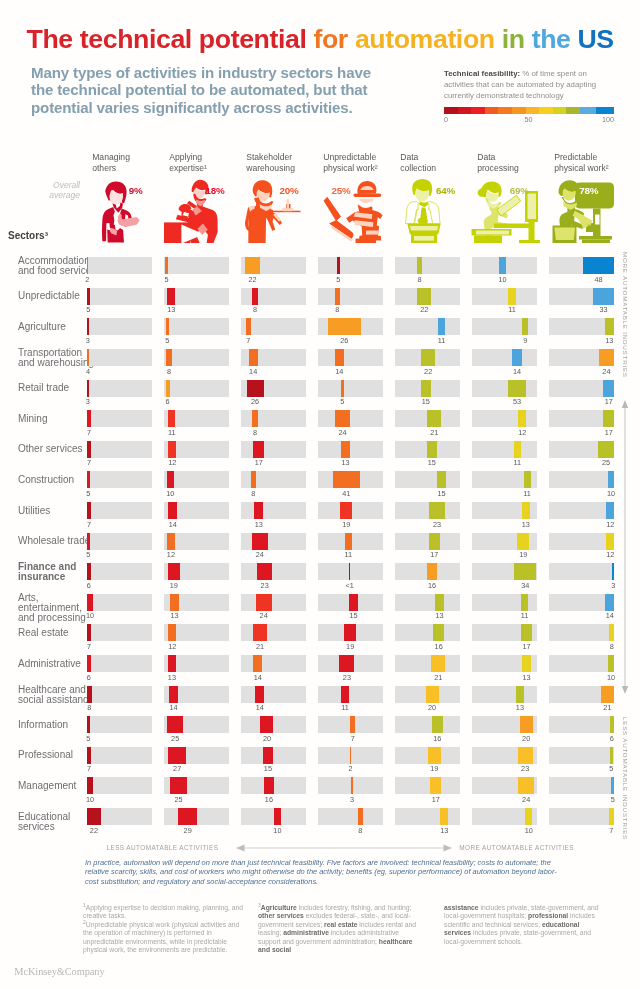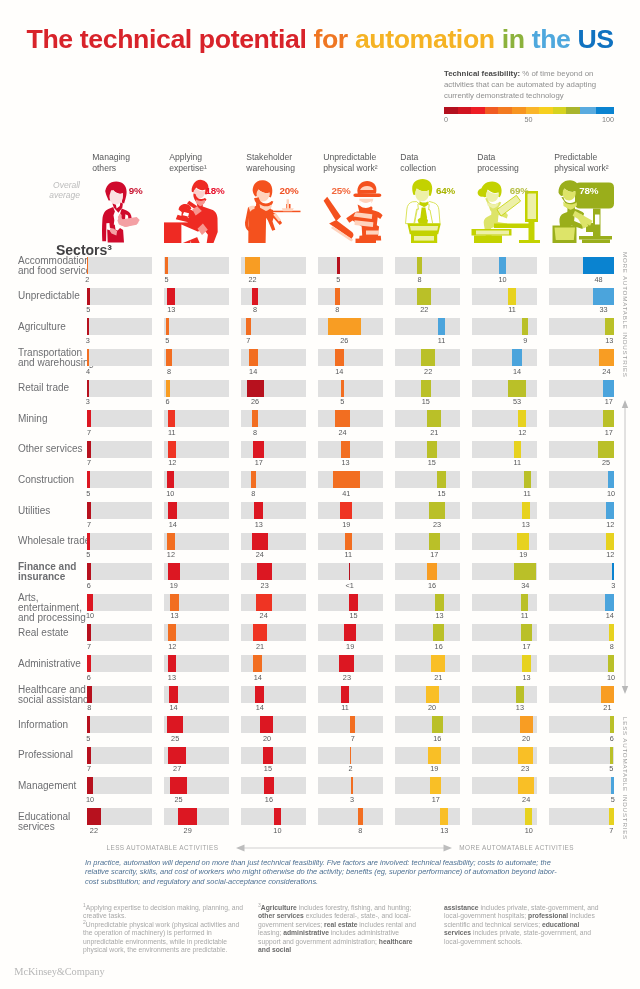--- a/index.html
+++ b/index.html
@@ -11,21 +11,21 @@
 #legend .ltext{font-size:7.8px;color:#8f8f8f;line-height:11.1px;width:172px;}
 #legend .ltext b{color:#4a4a4a;font-weight:bold;}
 #gradbar{margin-top:6.5px;height:6.6px;width:169.5px;}
 #gradticks{position:relative;height:11px;width:169px;font-size:7.2px;color:#808080;margin-top:1.5px;}
 #gradticks span{position:absolute;top:0;}
 .tk0{left:0;} .tk50{left:50%;transform:translateX(-50%);} .tk100{right:-1px;}
 .colhead{position:absolute;top:152px;width:76px;font-size:8.6px;color:#58595b;line-height:10.5px;}
 .colart{position:absolute;bottom:0;height:64px;}
 .avg{position:absolute;font-size:9.8px;font-weight:bold;letter-spacing:-0.2px;}
 #ovavg{position:absolute;left:18px;top:180px;width:62px;text-align:right;font-style:italic;font-size:8.5px;color:#bcbcbc;line-height:10.4px;}
-#sectors{position:absolute;left:8px;top:242px;font-size:14px;font-weight:bold;color:#414042;margin-left:48px;}
+#sectors{position:absolute;left:8px;top:230px;font-size:10px;font-weight:bold;color:#414042;}
 .rowlabel{position:absolute;left:8px;font-size:10px;color:#6d6e71;line-height:10px;width:78px;margin-left:10px;}
 .track{position:absolute;height:17px;background:#e0e0e0;}
 .bar{position:absolute;top:0;height:17px;}
 .cellnum{position:absolute;font-size:7.3px;color:#58595b;text-align:center;width:40px;}
 #axisrow{position:absolute;left:0;top:843.6px;width:640px;height:12px;}
 #sidebar-r{position:absolute;left:620px;top:252px;width:18px;height:588px;}
 .axislab{position:absolute;font-size:6.4px;color:#a0a0a0;letter-spacing:0.42px;white-space:nowrap;}
 .sidelab{position:absolute;font-size:6.2px;color:#9e9e9e;letter-spacing:0.8px;writing-mode:vertical-rl;text-orientation:mixed;}
 #note{position:absolute;left:85px;top:857.5px;width:480px;font-size:7.45px;font-style:italic;color:#4d7093;line-height:9.85px;}
 .fnote{position:absolute;font-size:6.75px;color:#a8a8a8;line-height:8.5px;}
@@ -33,23 +33,24 @@
 .fnote sup{font-size:5px;vertical-align:super;line-height:0;}
 #brand{position:absolute;left:14.3px;top:966px;font-size:10.4px;color:#b7b7b7;font-family:"Liberation Serif",serif;letter-spacing:-0.1px;}
 </style>
 </head>
 <body>
 
 <div id="page">
 
   <h1 id="title"><span style="color: rgb(216, 35, 42);">The technical potential </span><span style="color: rgb(239, 118, 34);">for </span><span style="color: rgb(245, 179, 36);">automation </span><span style="color: rgb(140, 178, 60);">in </span><span style="color: rgb(79, 168, 221);">the </span><span style="color: rgb(16, 114, 192);">US</span></h1>
 
+  <div id="subtitle">Many types of activities in industry sectors have the technical potential to be automated, but that potential varies significantly across activities.</div>
 
   <div id="legend">
-    <div class="ltext"><b>Technical feasibility:</b> <span>% of time beyond on activities that can be automated by adapting currently demonstrated technology</span></div>
+    <div class="ltext"><b>Technical feasibility:</b> <span>% of time spent on activities that can be automated by adapting currently demonstrated technology</span></div>
     <div id="gradbar" style="background: linear-gradient(to right, rgb(179, 16, 30) 0%, rgb(179, 16, 30) 8%, rgb(209, 20, 32) 8%, rgb(209, 20, 32) 16%, rgb(238, 29, 36) 16%, rgb(238, 29, 36) 24%, rgb(241, 91, 34) 24%, rgb(241, 91, 34) 32%, rgb(243, 122, 32) 32%, rgb(243, 122, 32) 40%, rgb(247, 149, 33) 40%, rgb(247, 149, 33) 48%, rgb(250, 181, 42) 48%, rgb(250, 181, 42) 56%, rgb(247, 208, 30) 56%, rgb(247, 208, 30) 64%, rgb(214, 211, 32) 64%, rgb(214, 211, 32) 72%, rgb(169, 181, 45) 72%, rgb(169, 181, 45) 80%, rgb(90, 171, 223) 80%, rgb(90, 171, 223) 89.5%, rgb(10, 131, 208) 89.5%, rgb(10, 131, 208) 100%);"></div>
     <div id="gradticks">
       <span class="tk0">0</span>
       <span class="tk50">50</span>
       <span class="tk100">100</span>
     </div>
   </div>
 
   <div id="ovavg">
       <div>Overall</div>

